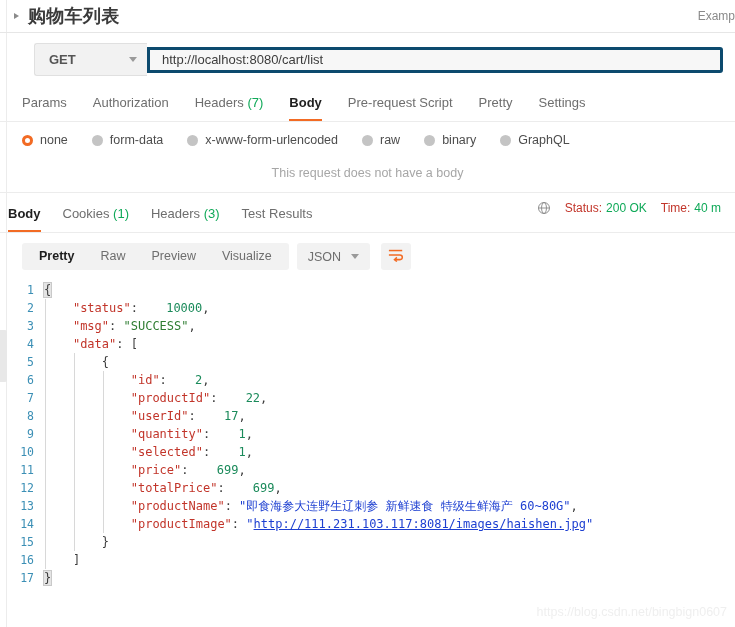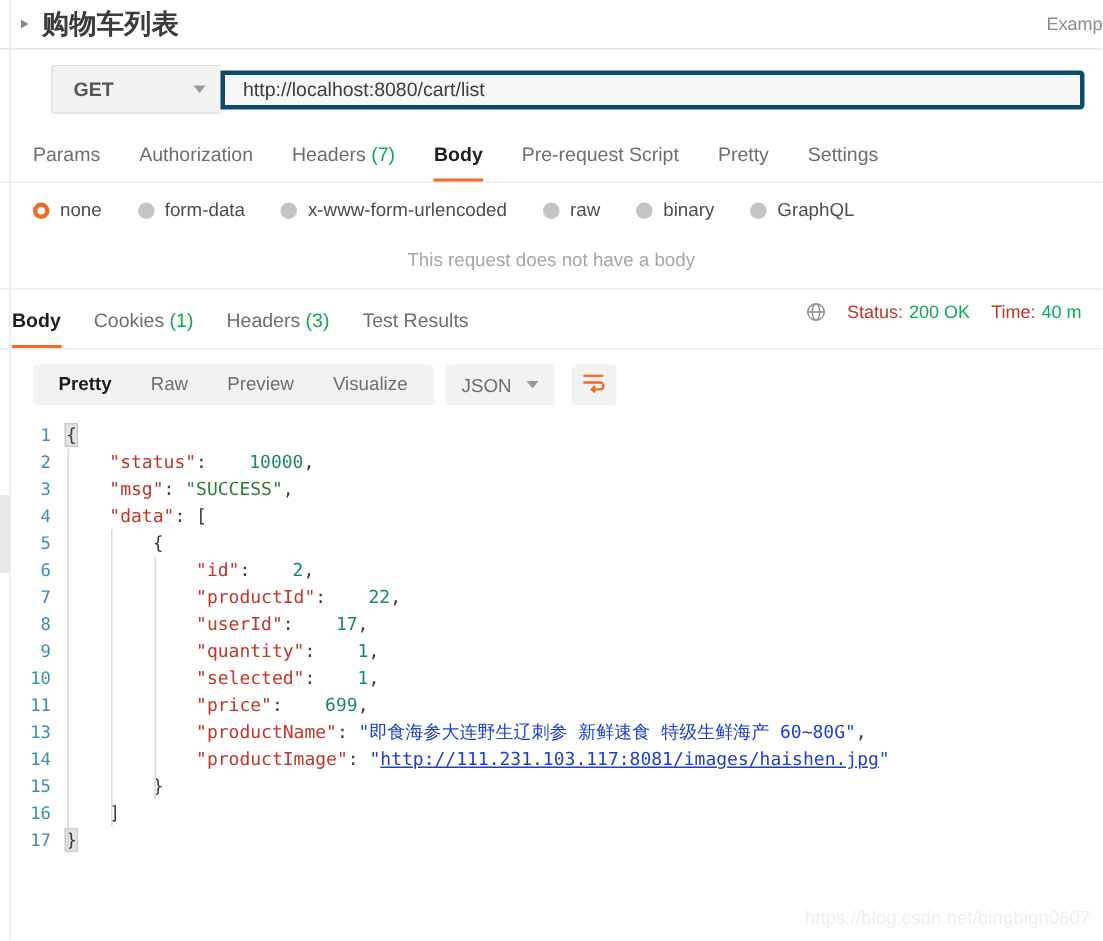--- a/index.html
+++ b/index.html
@@ -312,20 +312,21 @@
       <div class="line"><div class="ln">2</div><div class="src"><span>    </span><span class="k">"status"</span><span class="p">: </span><span class="n">10000</span><span class="p">,</span></div></div>
       <div class="line"><div class="ln">3</div><div class="src"><span>    </span><span class="k">"msg"</span><span class="p">: </span><span class="g">"SUCCESS"</span><span class="p">,</span></div></div>
       <div class="line"><div class="ln">4</div><div class="src"><span>    </span><span class="k">"data"</span><span class="p">: [</span></div></div>
       <div class="line"><div class="ln">5</div><div class="src"><span>        </span><span class="p">{</span></div></div>
       <div class="line"><div class="ln">6</div><div class="src"><span>            </span><span class="k">"id"</span><span class="p">: </span><span class="n">2</span><span class="p">,</span></div></div>
       <div class="line"><div class="ln">7</div><div class="src"><span>            </span><span class="k">"productId"</span><span class="p">: </span><span class="n">22</span><span class="p">,</span></div></div>
       <div class="line"><div class="ln">8</div><div class="src"><span>            </span><span class="k">"userId"</span><span class="p">: </span><span class="n">17</span><span class="p">,</span></div></div>
       <div class="line"><div class="ln">9</div><div class="src"><span>            </span><span class="k">"quantity"</span><span class="p">: </span><span class="n">1</span><span class="p">,</span></div></div>
       <div class="line"><div class="ln">10</div><div class="src"><span>            </span><span class="k">"selected"</span><span class="p">: </span><span class="n">1</span><span class="p">,</span></div></div>
       <div class="line"><div class="ln">11</div><div class="src"><span>            </span><span class="k">"price"</span><span class="p">: </span><span class="n">699</span><span class="p">,</span></div></div>
+      <div class="line"><div class="ln">12</div><div class="src"><span>            </span><span class="k">"totalPrice"</span><span class="p">: </span><span class="n">699</span><span class="p">,</span></div></div>
       <div class="line"><div class="ln">13</div><div class="src"><span>            </span><span class="k">"productName"</span><span class="p">: </span><span class="s">"即食海参大连野生辽刺参 新鲜速食 特级生鲜海产 60~80G"</span><span class="p">,</span></div></div>
       <div class="line"><div class="ln">14</div><div class="src"><span>            </span><span class="k">"productImage"</span><span class="p">: </span><span class="s">"</span><span class="lnk">http://111.231.103.117:8081/images/haishen.jpg</span><span class="s">"</span></div></div>
       <div class="line"><div class="ln">15</div><div class="src"><span>        </span><span class="p">}</span></div></div>
       <div class="line"><div class="ln">16</div><div class="src"><span>    </span><span class="p">]</span></div></div>
       <div class="line"><div class="ln">17</div><div class="src"><span></span><span class="p brace-hl">}</span></div></div>
       <div class="guide" style="left: 45px; top: 20px; height: 270px;"></div>
       <div class="guide" style="left: 73.88px; top: 74px; height: 198px;"></div>
       <div class="guide" style="left: 102.76px; top: 92px; height: 162px;"></div>
     </div>
 

